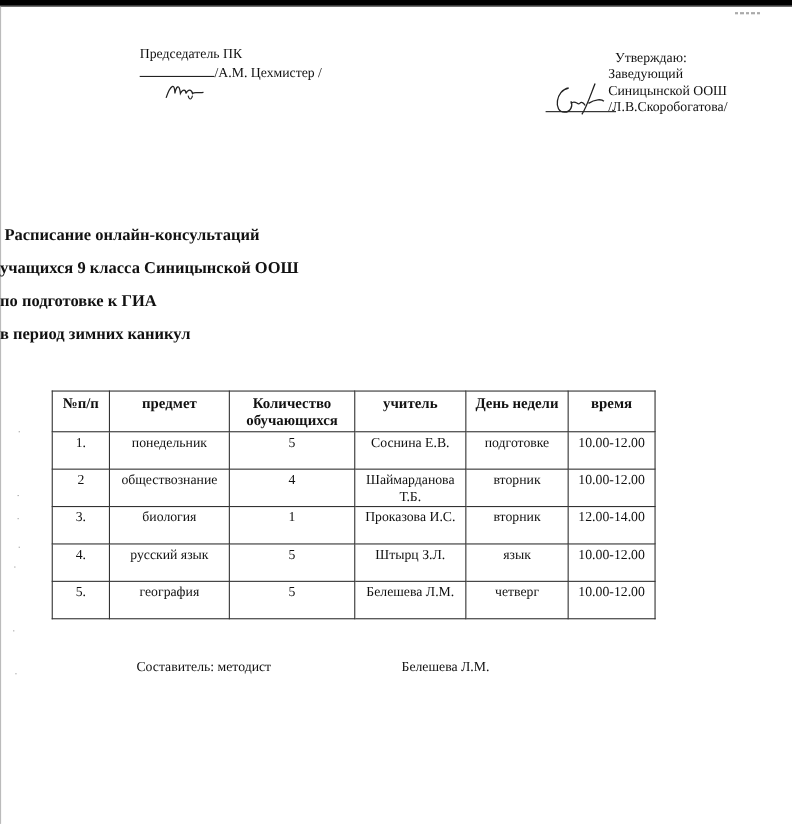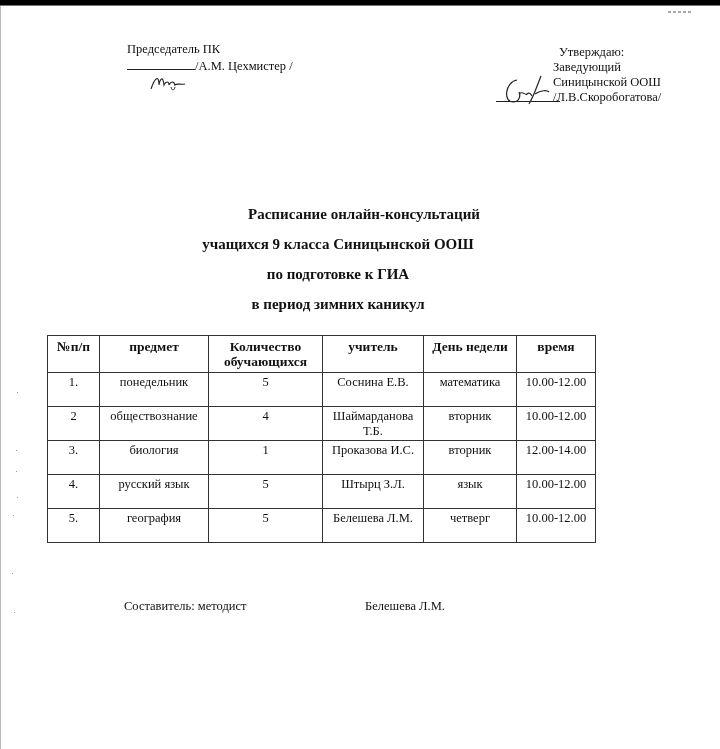--- a/index.html
+++ b/index.html
@@ -80,33 +80,32 @@
     left: 147px;
     top: 71px;
     width: 42px;
     height: 22px;
   }
   .title-block {
     position: absolute;
     left: 0;
     width: 676px;
     top: 199px;
-    text-align: center;
     font-weight: bold;
     font-size: 15px;
   }
   .title-block div {
     height: 30px;
     line-height: 30px;
   }
   .title-block div:nth-child(1) { padding-left: 100px; margin-left: -96px; width: 720px; }
   table.schedule {
     position: absolute;
     left: 47px;
-    top: 335px;
+    top: 355px;
     border-collapse: collapse;
     font-size: 12.5px;
     table-layout: fixed;
   }
   table.schedule th, table.schedule td {
     border: 1px solid #333;
     text-align: center;
     vertical-align: top;
     padding: 2px 2px 0 2px;
     line-height: 15px;
@@ -200,21 +199,21 @@
       <th>День недели</th>
       <th>время</th>
     </tr>
   </thead>
   <tbody>
     <tr>
       <td>1.</td>
       <td>понедельник</td>
       <td>5</td>
       <td>Соснина Е.В.</td>
-      <td>математика</td>
+      <td>подготовке</td>
       <td>10.00-12.00</td>
     </tr>
     <tr>
       <td>2</td>
       <td>обществознание</td>
       <td>4</td>
       <td>Шаймарданова Т.Б.</td>
       <td>вторник</td>
       <td>10.00-12.00</td>
     </tr>

